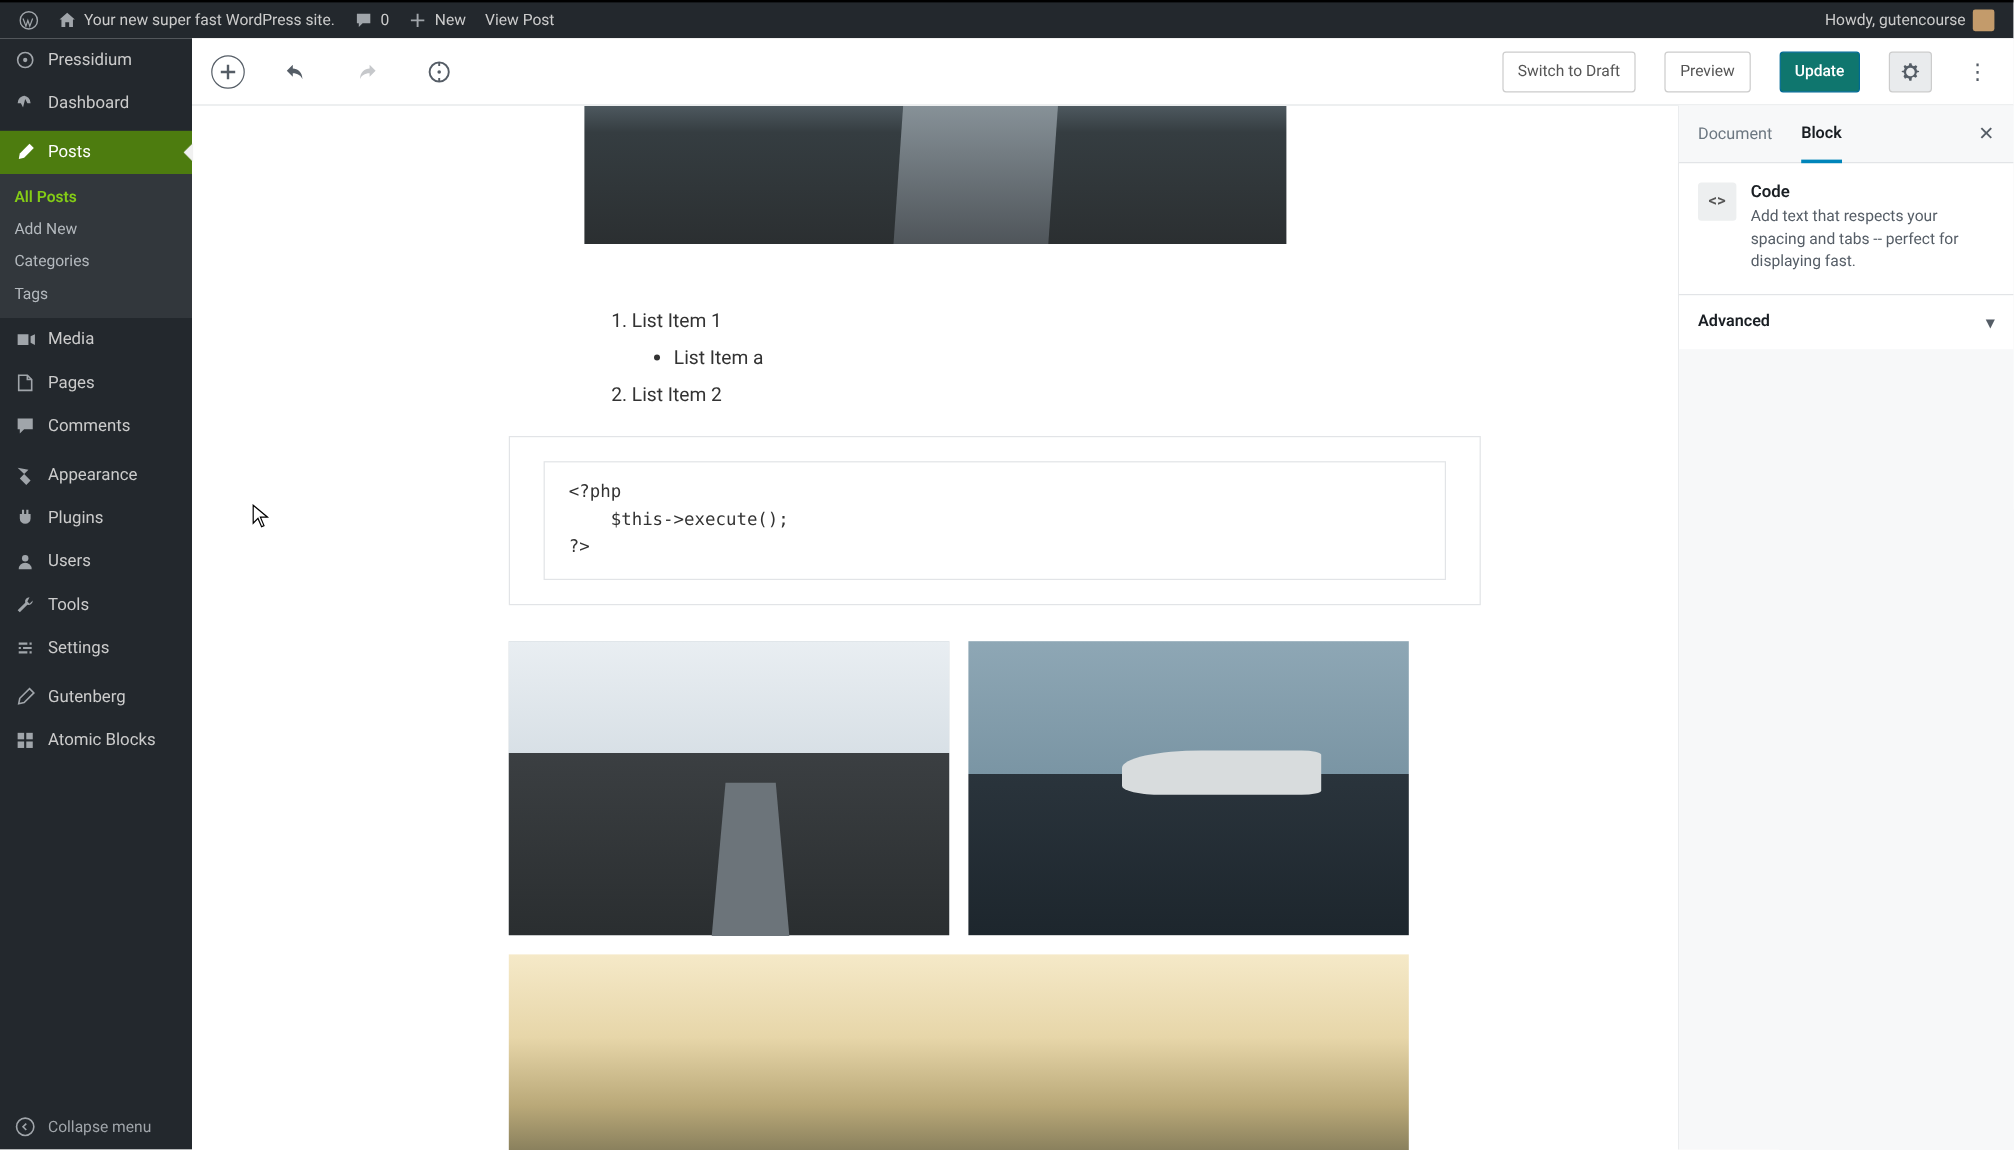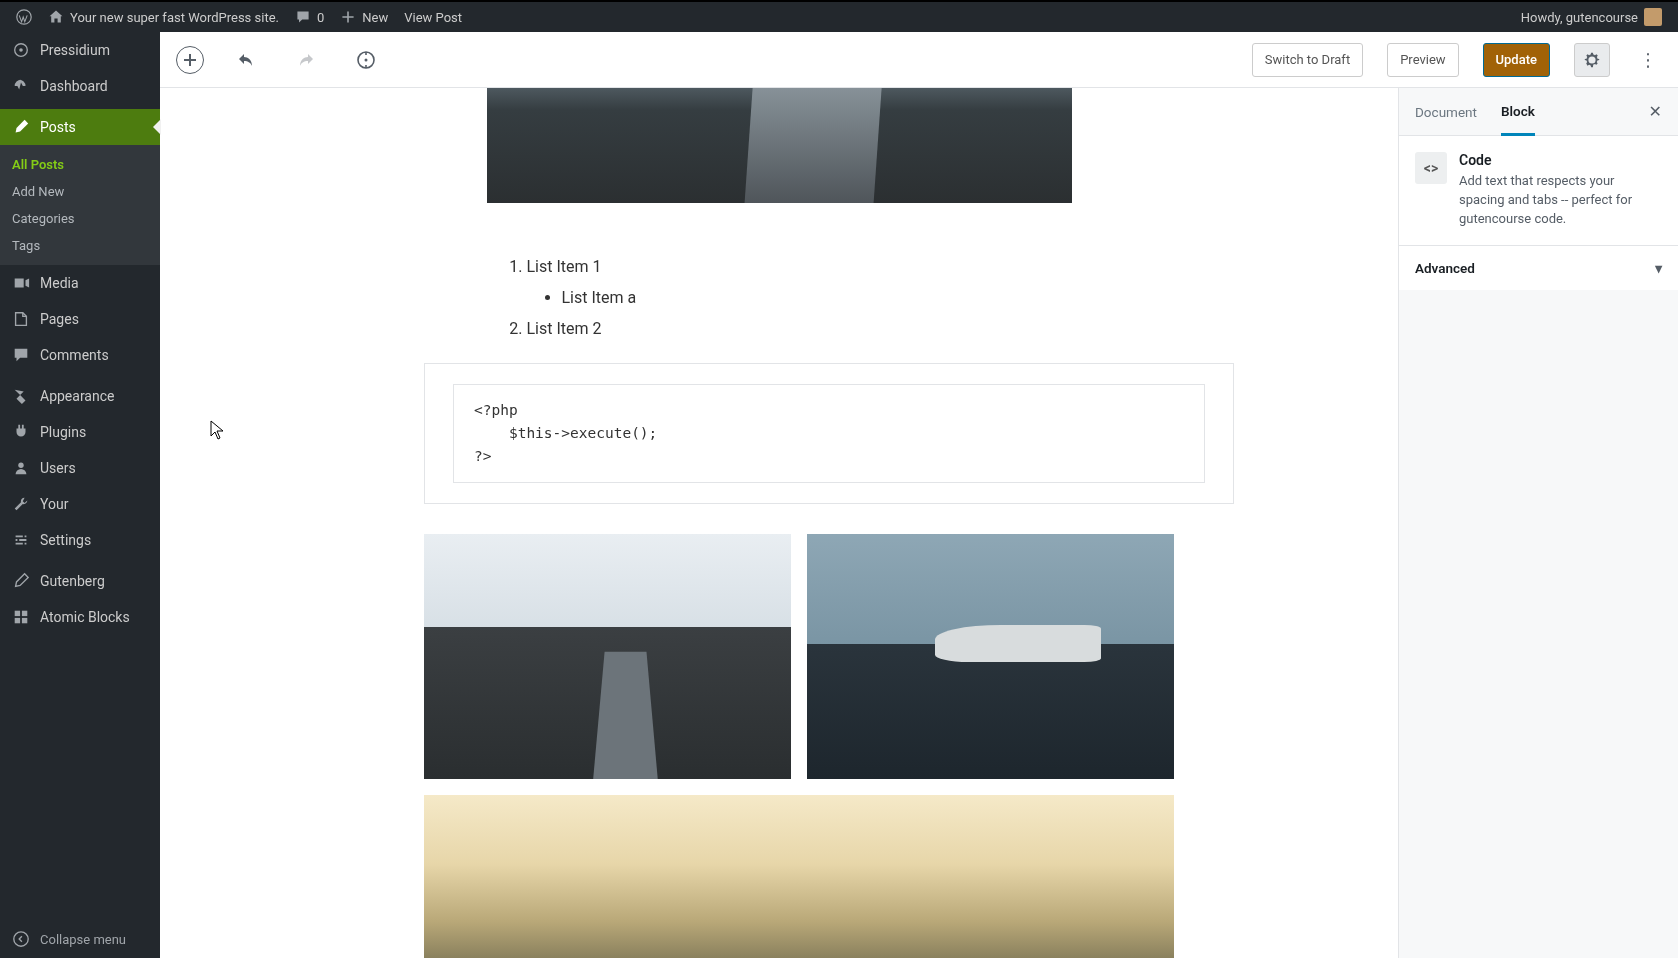--- a/index.html
+++ b/index.html
@@ -31,21 +31,21 @@
 
 
 .editor { flex:1; display:flex; flex-direction:column; background:#fff; min-width:0; }
 .top-toolbar { height:56px; display:flex; align-items:center; padding:0 16px; border-bottom:1px solid #e2e4e7; background:#fff; justify-content:space-between; }
 .tb-left, .tb-right { display:flex; align-items:center; gap:24px; }
 .ticon { width:36px; height:36px; display:flex; align-items:center; justify-content:center; border-radius:4px; cursor:pointer; color:#555d66; }
 .ticon svg { width:20px; height:20px; fill:currentColor; }
 .ticon.circ { border:1.5px solid #555d66; border-radius:50%; width:28px; height:28px; }
 .ticon.disabled { color:#c6c8cb; cursor:default; }
 .btn { height:34px; padding:0 12px; border:1px solid #ccc; background:#fff; border-radius:3px; font-size:13px; color:#555; cursor:pointer; display:flex; align-items:center; }
-.btn.primary { background:#a16207; border-color:#006a95; color:#fff; font-weight:500; }
+.btn.primary { background:#0f766e; border-color:#006a95; color:#fff; font-weight:500; }
 .btn.icon { width:36px; justify-content:center; padding:0; background:#e9ebed; border-color:#ccc; }
 .btn.icon svg { width:18px; height:18px; fill:#555d66; }
 .kebab { width:28px; height:34px; display:flex; align-items:center; justify-content:center; cursor:pointer; color:#555d66; font-size:18px; }
 
 .editor-body { flex:1; display:flex; min-height:0; }
 .canvas-wrap { flex:1; overflow-y:scroll; background:#fff; }
 .canvas-wrap::-webkit-scrollbar{ width:12px; }
 .canvas-wrap::-webkit-scrollbar-thumb{ background:#c1c1c1; border-radius:6px; }
 .canvas { max-width:750px; margin:0 auto; padding:0 20px 60px 20px; }
 
@@ -199,21 +199,21 @@
           <svg viewBox="0 0 20 20">
             <circle cx="10" cy="7" r="3"></circle>
             <path d="M4 17a6 6 0 0112 0z"></path>
           </svg>
           <span>Users</span>
         </div>
       <div class="menu-item">
           <svg viewBox="0 0 20 20">
             <path d="M14 3a4 4 0 00-4 5l-7 7 2 2 7-7a4 4 0 005-4l-3 3-2-2z"></path>
           </svg>
-          <span>Your</span>
+          <span>Tools</span>
         </div>
       <div class="menu-item">
           <svg viewBox="0 0 20 20">
             <path d="M4 6h8M14 6h2M4 10h2M8 10h8M4 14h8M14 14h2" stroke="#a0a5aa" stroke-width="2"></path>
           </svg>
           <span>Settings</span>
         </div>
       <div class="sep"></div>
       <div class="menu-item">
           <svg viewBox="0 0 20 20">
@@ -320,21 +320,21 @@
           <div class="insp-tabs">
             <div class="insp-tab">Document</div>
             <div class="insp-tab active">Block</div>
             <div class="insp-close">✕</div>
           </div>
           <div class="insp-section">
             <div class="insp-head">
               <div class="insp-icon">&lt;&gt;</div>
               <div>
                 <div class="insp-title">Code</div>
-                <div class="insp-desc">Add text that respects your spacing and tabs -- perfect for gutencourse code.</div>
+                <div class="insp-desc">Add text that respects your spacing and tabs -- perfect for displaying fast.</div>
               </div>
             </div>
           </div>
           <div class="insp-adv">
             <span>Advanced</span>
             <span class="chev">▾</span>
           </div>
           <div class="insp-fill"></div>
         </div>
       </div>

